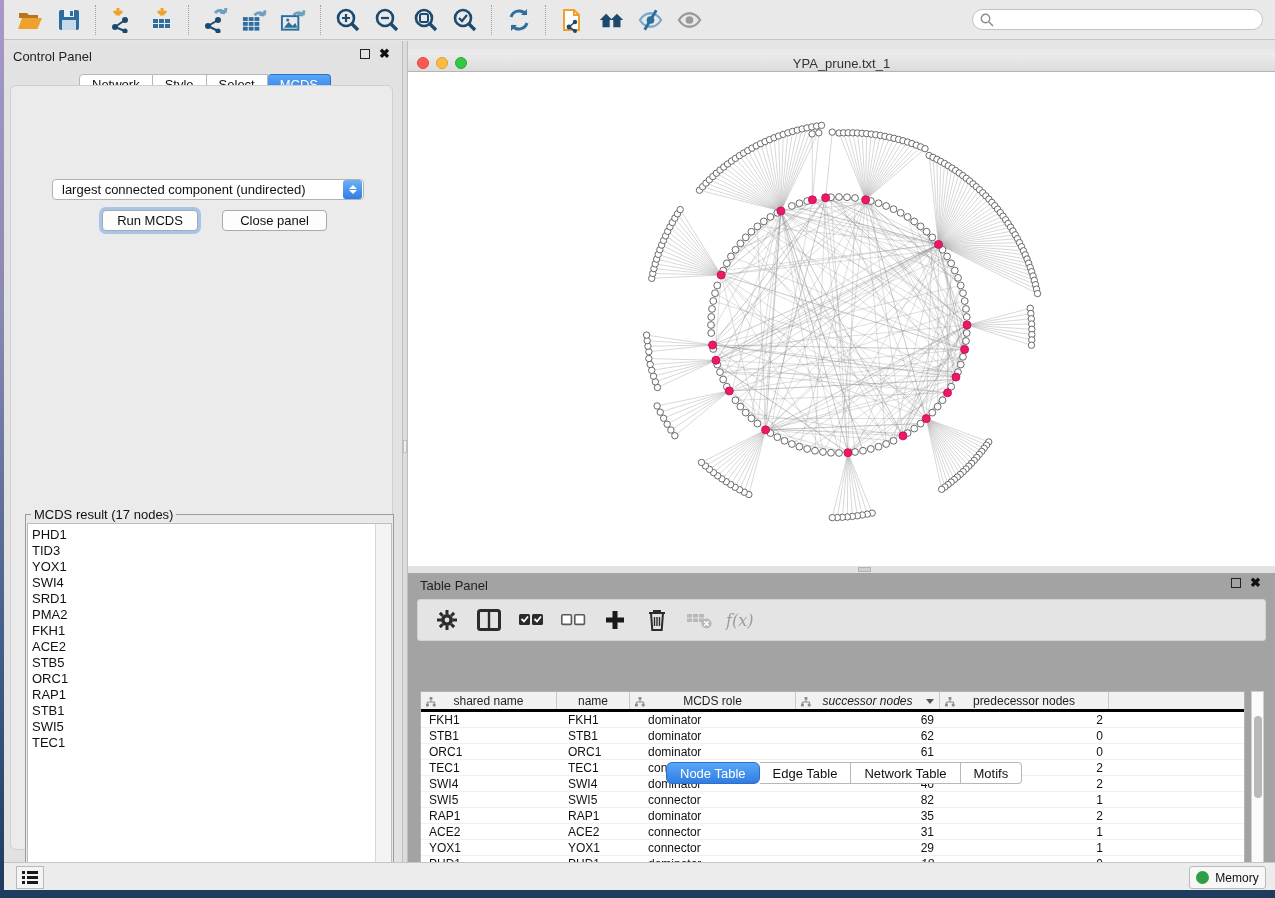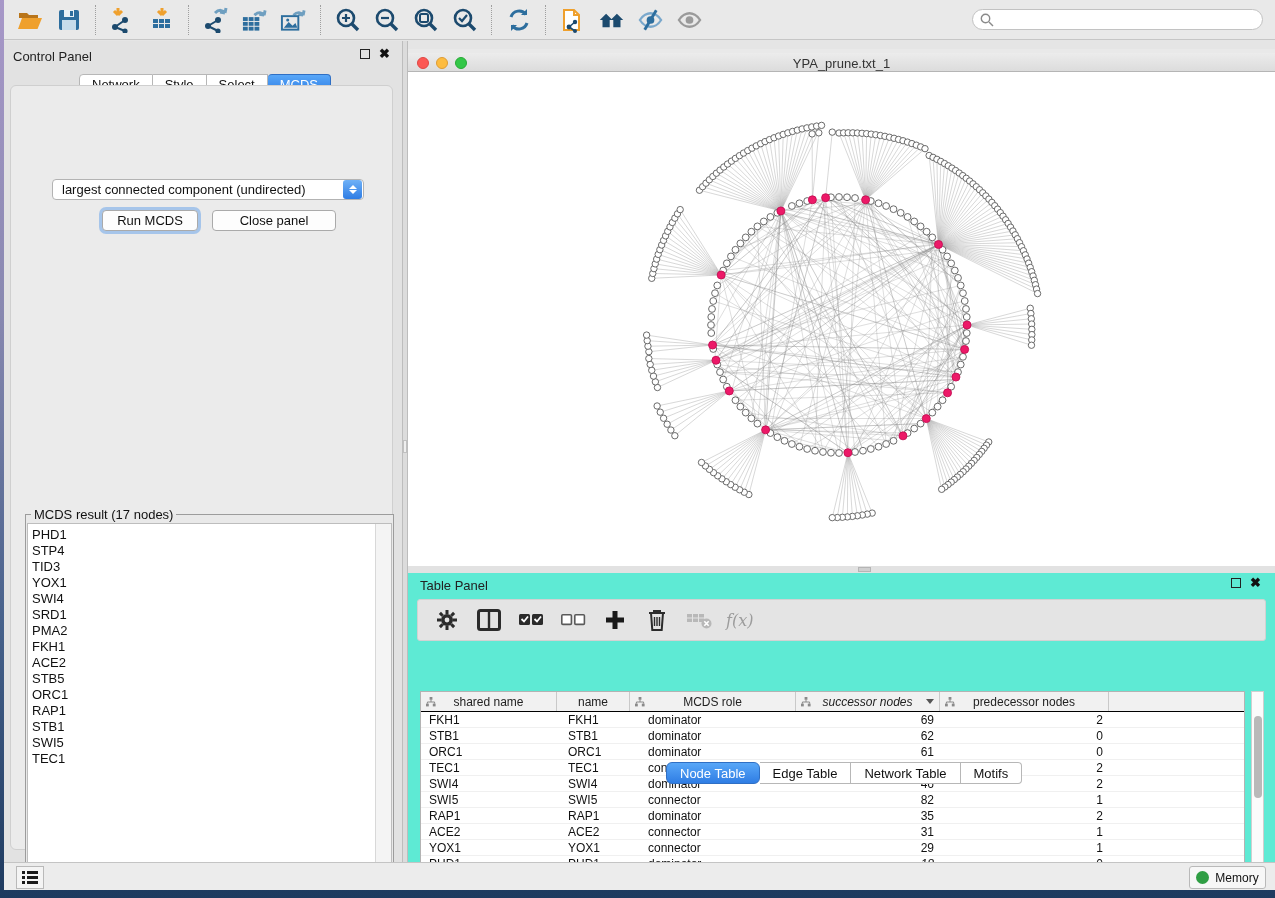--- a/index.html
+++ b/index.html
@@ -37,21 +37,21 @@
   .dropdown { position:absolute; left:41px; top:93px; width:312px; height:21px; background:#fff;
               border:1px solid #b3b3b3; border-radius:4px; display:flex; align-items:center; }
   .dropdown .val { flex:1; padding-left:9px; font-size:13px; color:#111; white-space:nowrap; overflow:hidden; }
   .dd-stepper { width:19px; height:19px; border-radius:3px; background:linear-gradient(#6fb1f7,#2f7de4);
                 margin-right:1px; display:flex; flex-direction:column; align-items:center; justify-content:center; gap:1px; }
   .dd-stepper i { width:0; height:0; border-left:4px solid transparent; border-right:4px solid transparent; }
   .dd-up { border-bottom:4px solid #fff; } .dd-down { border-top:4px solid #fff; }
   .btn { position:absolute; top:124px; height:21px; background:#fdfdfd; border:1px solid #aaa; border-radius:4px;
          font-size:13px; color:#111; text-align:center; line-height:19px; }
   .btn.run { left:91px; width:96px; box-shadow:0 0 0 3px rgba(110,165,233,.55); }
-  .btn.closep { left:201px; width:124px; }
+  .btn.closep { left:211px; width:105px; }
   fieldset.mcds { position:absolute; left:14px; top:421px; width:369px; height:368px; border:1px solid #9c9c9c;
                   background:#e9e9e9; padding:0; }
   fieldset.mcds legend { margin-left:5px; padding:0 3px; font-size:13px; color:#111; }
   .mcds-list { position:absolute; left:1px; top:1px; right:1px; bottom:1px; background:#fff;
                border:1px solid #bdbdbd; overflow:hidden; }
   .mcds-scroll { position:absolute; top:0; bottom:0; right:0; width:16px; background:#f4f4f4; border-left:1px solid #d8d8d8; }
   .mcds-list ul { list-style:none; padding:3px 0 0 4px; }
   .mcds-list li { font-size:13px; line-height:16px; color:#111; }
 
   
@@ -64,31 +64,31 @@
   .net-titlebar { position:absolute; left:0; top:4px; right:0; height:19px;
                   background:linear-gradient(#ececec,#dcdcdc); border-bottom:1px solid #b5b5b5; }
   .lights { position:absolute; left:9px; top:4px; display:flex; gap:7px; }
   .light { width:12px; height:12px; border-radius:50%; }
   .net-title { position:absolute; left:0; right:0; top:3px; text-align:center; font-size:13px; color:#333; }
   .net-canvas { position:absolute; left:0; top:23px; width:867px; height:494px; background:#fff; }
   .h-split { position:absolute; left:0; top:517px; width:867px; height:7px; background:#e2e2e2; }
   .h-split .grip { position:absolute; left:450px; top:1px; width:13px; height:5px; background:#cfcfcf; border:1px solid #b5b5b5; }
 
   
-  .table-panel { position:absolute; left:0; top:524px; width:867px; height:298px; background:#5eead4; }
+  .table-panel { position:absolute; left:0; top:524px; width:867px; height:298px; background:#a3a3a3; }
   .tp-header { position:absolute; left:12px; top:5px; font-size:13px; color:#222; }
   .tp-winbtns { position:absolute; right:14px; top:5px; display:flex; gap:9px; align-items:center; }
   .tp-toolbar { position:absolute; left:9px; top:26px; right:9px; height:42px; background:#e4e4e4;
                 border:1px solid #d2d2d2; border-radius:3px; display:flex; align-items:center; padding-left:14px; }
   .tpt-btn { width:30px; height:30px; display:flex; align-items:center; justify-content:center; margin-right:12px; }
   .fx { font-family:"DejaVu Serif", serif; font-style:italic; font-size:16px; color:#9c9c9c; }
 
   .tbl-wrap { position:absolute; left:12px; top:118px; right:14px; bottom:0; }
   .tbl { position:absolute; left:0; top:0; width:825px; height:187px; background:#fff; border:1px solid #b3b3b3; }
-  .tbl-head { display:flex; height:20px; background:#f1f1f1; border-bottom:1px solid #000000; }
+  .tbl-head { display:flex; height:20px; background:#f1f1f1; border-bottom:3px solid #000000; }
   .th { position:relative; border-right:1px solid #c9c9c9; display:flex; align-items:center; justify-content:center;
         font-size:12px; color:#222; }
   .th .tree { position:absolute; left:5px; top:5px; }
   .th .ddv { position:absolute; right:5px; top:7px; width:0; height:0; border-left:4px solid transparent;
              border-right:4px solid transparent; border-top:5px solid #555; }
   .tr { display:flex; height:16px; border-bottom:1px solid #f0f0f0; }
   .td { font-size:12px; color:#111; line-height:16px; white-space:nowrap; overflow:hidden; }
   .tbl-scroll { position:absolute; left:831px; top:0; width:13px; height:187px; background:#fbfbfb; border:1px solid #cfcfcf; }
   .tbl-scroll .thumb { position:absolute; left:2px; width:8px; top:24px; height:82px; background:#b9b9b9; border-radius:4px; }
 
@@ -280,21 +280,20 @@
             <i class="dd-down"></i>
           </div>
       </div>
       <div class="btn run">Run MCDS</div>
       <div class="btn closep">Close panel</div>
       <fieldset class="mcds">
         <legend>MCDS result (17 nodes)</legend>
         <div class="mcds-list">
           <ul id="mcds-list">
               <li>PHD1</li>
-              <li>STP4</li>
               <li>TID3</li>
               <li>YOX1</li>
               <li>SWI4</li>
               <li>SRD1</li>
               <li>PMA2</li>
               <li>FKH1</li>
               <li>ACE2</li>
               <li>STB5</li>
               <li>ORC1</li>
               <li>RAP1</li>

